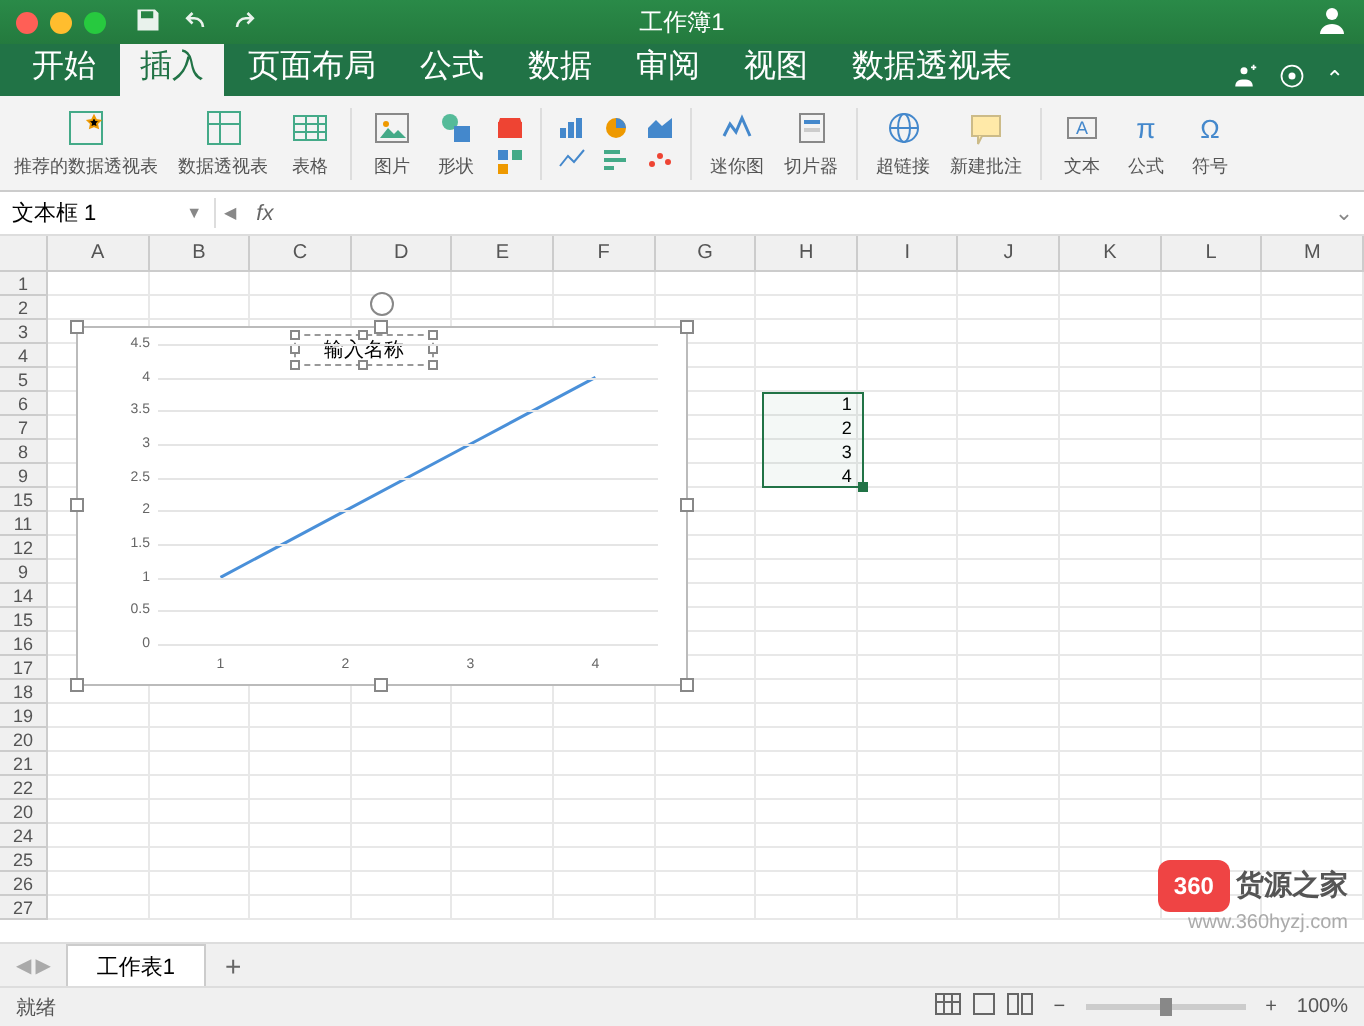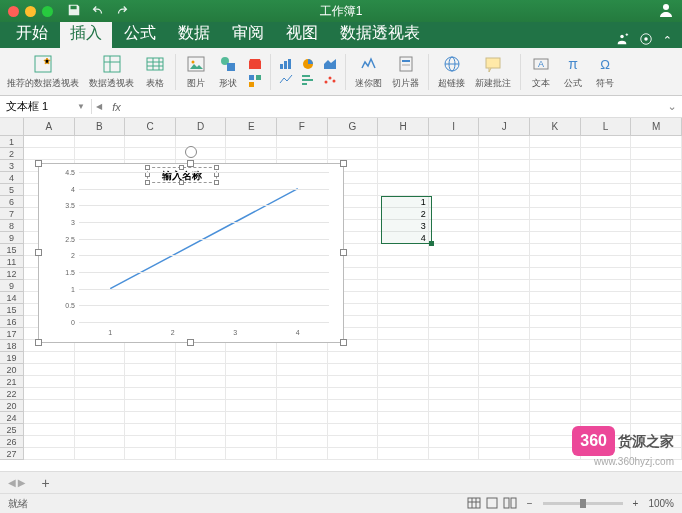--- a/index.html
+++ b/index.html
@@ -28,21 +28,21 @@
 .ribbon { height: 48px; background: #f3f3f3; border-bottom: 1px solid #ccc; display: flex; align-items: center; padding: 0 4px; gap: 4px; color: #555; }
 .rgrp { display: flex; flex-direction: column; align-items: center; gap: 2px; padding: 0 3px; font-size: 9px; }
 .rgrp .icon { width: 22px; height: 22px; display: flex; align-items: center; justify-content: center; }
 .rgrp svg { width: 20px; height: 20px; }
 .rsep { width: 1px; height: 36px; background: #ddd; margin: 0 2px; }
 .mini { display: flex; flex-direction: column; gap: 2px; }
 .mini div { width: 18px; height: 14px; display: flex; align-items: center; justify-content: center; }
 .mini svg { width: 16px; height: 14px; }
 
 .namebox-row { height: 22px; background: #fff; border-bottom: 1px solid #ddd; display: flex; align-items: center; }
-.namebox { width: 92px; border-right: 1px solid #ddd; padding: 0 6px; display: flex; justify-content: space-between; align-items: center; font-size: 11px; }
+.namebox { width: 108px; border-right: 1px solid #ddd; padding: 0 6px; display: flex; justify-content: space-between; align-items: center; font-size: 11px; }
 .fx-lbl { padding: 0 6px; font-style: italic; color: #666; }
 .formula { flex: 1; padding: 0 6px; font-size: 11px; }
 .collapse { width: 20px; text-align: center; color: #888; cursor: pointer; }
 
 .grid-area { position: relative; height: 350px; overflow: hidden; background: #fff; }
 .corner { position: absolute; left: 0; top: 0; width: 24px; height: 18px; background: #f0f0f0; border-right: 1px solid #ccc; border-bottom: 1px solid #ccc; z-index: 3; }
 .colhdr { position: absolute; left: 24px; top: 0; right: 0; height: 18px; display: flex; background: #f0f0f0; z-index: 2; }
 .colhdr div { width: 51px; border-right: 1px solid #ccc; border-bottom: 1px solid #ccc; text-align: center; font-size: 10px; line-height: 18px; color: #555; }
 .rowhdr { position: absolute; left: 0; top: 18px; width: 24px; background: #f0f0f0; z-index: 2; }
 .rowhdr div { height: 12px; border-bottom: 1px solid #ccc; border-right: 1px solid #ccc; text-align: center; font-size: 9px; line-height: 12px; color: #555; }
@@ -52,21 +52,21 @@
 .sel-range { position: absolute; border: 1px solid #217346; background: rgba(33,115,70,.05); pointer-events: none; z-index: 4; }
 .sel-range::after { content: ''; position: absolute; right: -3px; bottom: -3px; width: 5px; height: 5px; background: #217346; }
 
 .chart-obj { position: absolute; left: 38px; top: 45px; width: 306px; height: 180px; background: #fff; border: 1px solid #bbb; z-index: 5; }
 .chart-obj .handle { position: absolute; width: 7px; height: 7px; background: #fff; border: 1px solid #888; }
 .h-nw { left: -4px; top: -4px; } .h-n { left: 50%; top: -4px; margin-left: -4px; } .h-ne { right: -4px; top: -4px; }
 .h-w { left: -4px; top: 50%; margin-top: -4px; } .h-e { right: -4px; top: 50%; margin-top: -4px; }
 .h-sw { left: -4px; bottom: -4px; } .h-s { left: 50%; bottom: -4px; margin-left: -4px; } .h-se { right: -4px; bottom: -4px; }
 .rot { position: absolute; left: 50%; top: -18px; margin-left: -6px; width: 12px; height: 12px; border: 1px solid #888; border-radius: 50%; background: #fff; }
 .chart-inner { position: absolute; left: 16px; top: 8px; right: 10px; bottom: 18px; }
-.chart-title-box { position: absolute; left: 108px; top: 3px; width: 70px; height: 16px; border: 1px dashed #999; text-align: center; font-size: 10px; line-height: 16px; background: #fff; font-weight: bold; }
+.chart-title-box { position: absolute; left: 108px; top: 3px; width: 70px; height: 16px; border: 1px dashed #999; text-align: center; font-size: 10px; line-height: 16px; background: #fff; }
 .chart-title-box .mh { position: absolute; width: 5px; height: 5px; background: #fff; border: 1px solid #888; }
 .axis-y { position: absolute; left: 0; top: 0; bottom: 0; width: 22px; }
 .ytick { position: absolute; right: 2px; font-size: 7px; color: #666; transform: translateY(-50%); }
 .plot { position: absolute; left: 24px; right: 0; top: 0; bottom: 0; }
 .gridline { position: absolute; left: 0; right: 0; height: 1px; background: #e5e5e5; }
 .xlabel { position: absolute; bottom: -14px; font-size: 7px; color: #666; transform: translateX(-50%); }
 .line-path { position: absolute; inset: 0; }
 
 .sheet-tabs { position: absolute; bottom: 20px; left: 0; right: 0; height: 22px; background: #f0f0f0; border-top: 1px solid #ddd; display: flex; align-items: center; padding-left: 8px; }
 .sheet-tabs .nav { display: flex; gap: 2px; margin-right: 8px; }
@@ -75,21 +75,21 @@
 .add-sheet { padding: 0 8px; font-size: 14px; color: #666; cursor: pointer; }
 
 .status { position: absolute; bottom: 0; left: 0; right: 0; height: 20px; background: #f0f0f0; border-top: 1px solid #ddd; display: flex; align-items: center; padding: 0 8px; font-size: 10px; color: #555; }
 .status-right { margin-left: auto; display: flex; align-items: center; gap: 10px; }
 .views { display: flex; gap: 4px; }
 .views svg { width: 14px; height: 12px; }
 .zoom-slider { width: 80px; height: 3px; background: #ccc; position: relative; }
 .zoom-slider .thumb { position: absolute; left: 50%; top: -3px; width: 6px; height: 9px; background: #888; margin-left: -3px; }
 
 .watermark { position: absolute; right: 8px; bottom: 46px; text-align: right; z-index: 20; pointer-events: none; }
-.wm-badge { display: inline-block; background: #ec4899; color: #fff; font-weight: bold; font-size: 16px; padding: 6px 8px; border-radius: 6px; }
+.wm-badge { display: inline-block; background: #ef4444; color: #fff; font-weight: bold; font-size: 12px; padding: 6px 8px; border-radius: 6px; }
 .wm-text { font-size: 14px; color: #555; font-weight: bold; }
 .wm-url { font-size: 10px; color: #aaa; }
 </style>
 </head>
 <body>
 
 <div class="titlebar">
   <div class="traffic">
     <span class="tl-close"></span>
     <span class="tl-min"></span>
@@ -111,20 +111,21 @@
     <span class="user-ic"><svg viewBox="0 0 16 16">
           <circle cx="8" cy="5" r="3" fill="#fff"></circle>
           <path fill="#fff" d="M2 15c0-3 3-5 6-5s6 2 6 5z"></path>
         </svg></span>
   </div>
 </div>
 
 <div class="tabs">
   <div class="tab">开始</div>
   <div class="tab active">插入</div>
+  <div class="tab">页面布局</div>
   <div class="tab">公式</div>
   <div class="tab">数据</div>
   <div class="tab">审阅</div>
   <div class="tab">视图</div>
   <div class="tab">数据透视表</div>
   <div class="tabs-right">
     <span><svg viewBox="0 0 16 16">
           <circle cx="8" cy="5" r="2" fill="#fff"></circle>
           <path fill="#fff" d="M3 14c0-3 2-4 5-4s5 1 5 4z"></path>
           <path stroke="#fff" d="M12 3h3m-1.5-1.5v3"></path>
@@ -828,20 +829,21 @@
         </div>
     </div>
   </div>
 </div>
 
 <div class="sheet-tabs">
   <div class="nav">
       <span>◀</span>
       <span>▶</span>
     </div>
+  <div class="sheet-tab">工作表1</div>
   <div class="add-sheet">+</div>
 </div>
 
 <div class="status">
   <span>就绪</span>
   <div class="status-right">
     <div class="views">
       <span><svg viewBox="0 0 14 12">
             <rect x="1" y="1" width="12" height="10" fill="none" stroke="#666"></rect>
             <path stroke="#666" d="M1 5h12M5 1v10M9 1v10"></path>

